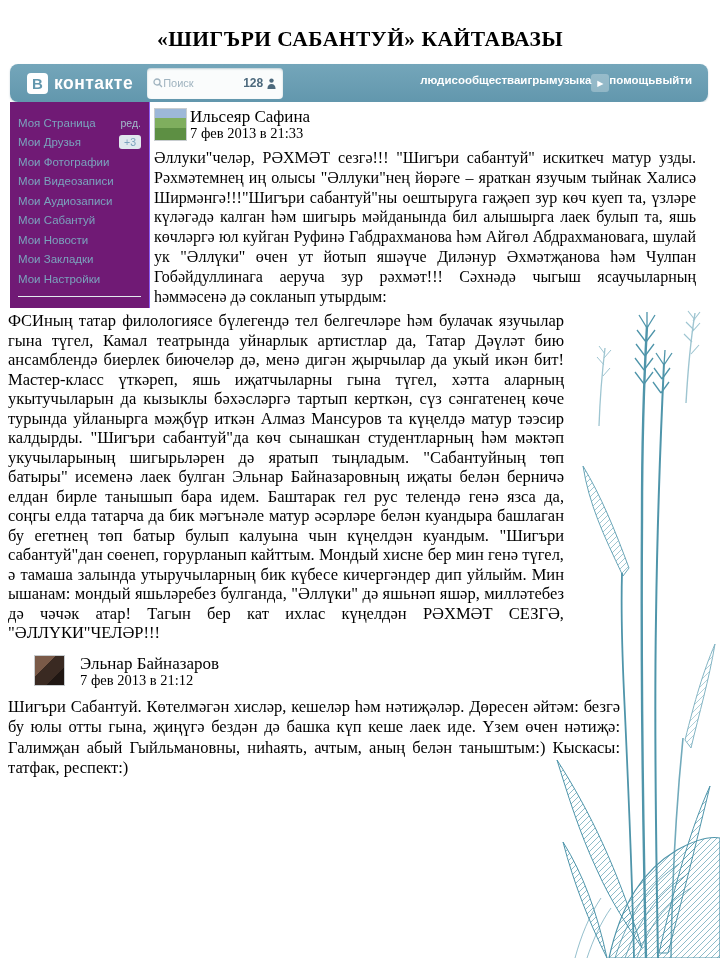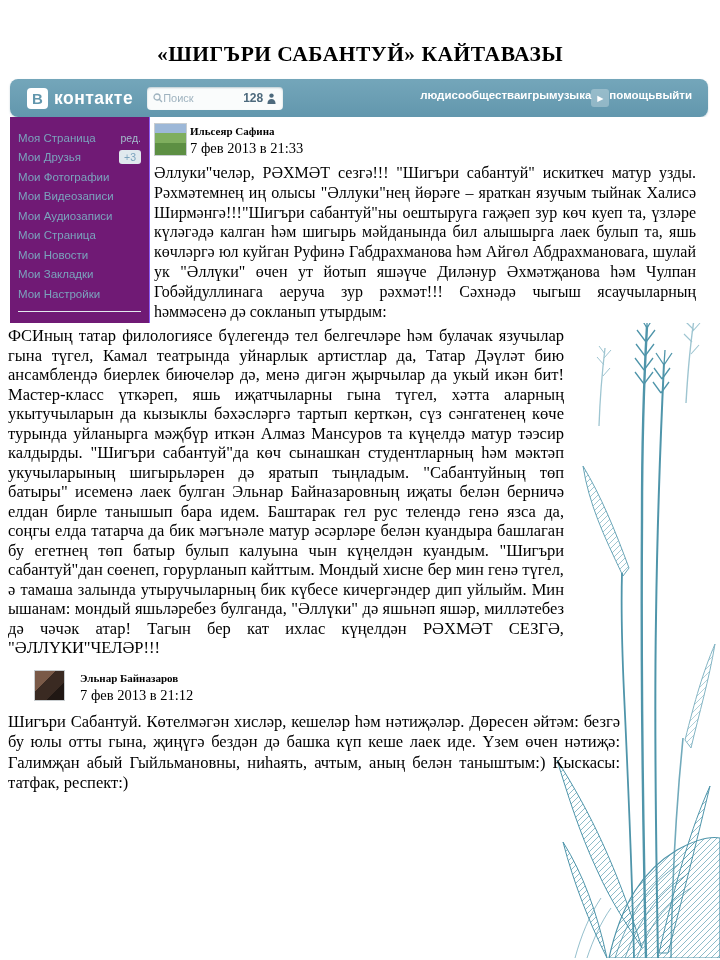--- a/index.html
+++ b/index.html
@@ -18,21 +18,21 @@
     width: 175px; height: 650px;
     z-index: 0;
   }
   
   .page-title {
     position: relative; z-index: 1;
     text-align: center;
     font-size: 21.5px;
     font-weight: bold;
     letter-spacing: .5px;
-    padding-top: 42px;
+    padding-top: 27px;
     font-family: "Liberation Serif", serif;
   }
   
   .vk {
     position: relative; z-index: 1;
     margin: 12px 10px 0 10px;
     width: 698px;
     font-family: "Liberation Sans", sans-serif;
   }
   .vk-header {
@@ -48,21 +48,21 @@
   .vk-logo-badge {
     width: 21px; height: 21px;
     background: #fff; border-radius: 4px;
     color: #6297ad; font-weight: bold; font-size: 15px;
     display:flex; align-items:center; justify-content:center;
     margin-right: 6px;
   }
   .vk-logo-word { color:#fff; font-weight:bold; font-size:17.5px; letter-spacing:.5px; }
   .vk-search {
     margin-left: 14px;
-    width: 136px; height: 23px;
+    width: 136px; height: 31px;
     background: #fafcfc;
     border-radius: 4px;
     display:flex; align-items:center;
     padding: 0 7px 0 6px;
     box-shadow: inset 0 1px 2px rgba(70,110,130,.35);
   }
   .vk-search input {
     border: none; outline: none; background: transparent;
     font-size: 11px; color:#4d6a7d; width: 74px;
     font-family: "Liberation Sans", sans-serif;
@@ -110,21 +110,21 @@
   }
   .post-head { display:flex; align-items:flex-start; }
   .avatar {
     width: 33px; height: 33px; flex:none;
     border: 1px solid #c8cdd0;
     margin-right: 3px;
   }
   .avatar.field  { background: linear-gradient(#9db8d8 0 28%, #7fae5e 28% 60%, #5d8f43 60%); }
   .avatar.dark   { background: linear-gradient(135deg,#7a5a48 0 35%, #3a2a22 35% 70%, #201713 70%); }
   .avatar.light  { background: linear-gradient(135deg,#efefed 0 40%, #d8d6d2 40% 75%, #c4c2bd 75%); }
-  .post-name { font-weight: bold; font-size: 11px; line-height: 17px; }
+  .post-name { font-weight: normal; font-size: 17px; line-height: 17px; }
   .post-date { font-size: 14.5px; line-height: 16px; }
   .post-text {
     margin-top: 7px;
     font-size: 16px;
     line-height: 19.8px;
     text-align: justify;
   }
   
   .doc {
     position: relative; z-index: 1;
@@ -243,21 +243,21 @@
       <div class="row">
           <a href="#">Мои Фотографии</a>
         </div>
       <div class="row">
           <a href="#">Мои Видеозаписи</a>
         </div>
       <div class="row">
           <a href="#">Мои Аудиозаписи</a>
         </div>
       <div class="row">
-          <a href="#">Мои Страница</a>
+          <a href="#">Мои Сабантуй</a>
         </div>
       <div class="row">
           <a href="#">Мои Новости</a>
         </div>
       <div class="row">
           <a href="#">Мои Закладки</a>
         </div>
       <div class="row">
           <a href="#">Мои Настройки</a>
         </div>

